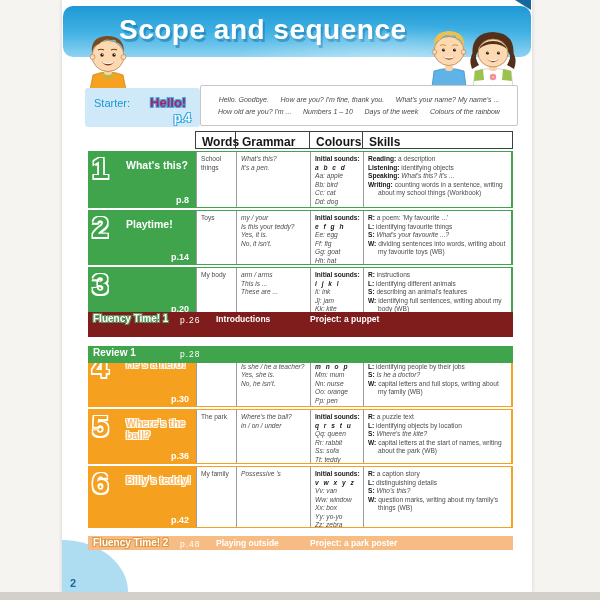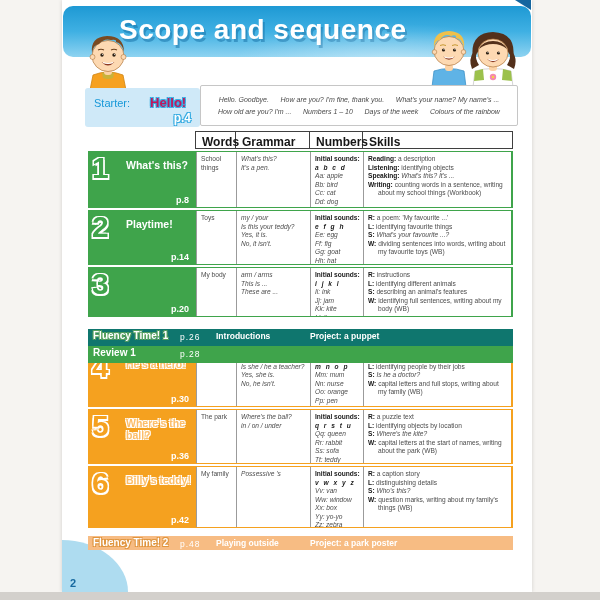--- a/index.html
+++ b/index.html
@@ -114,21 +114,21 @@
   
   .band{position:absolute;left:26px;width:425px;z-index:1;}
   .band .band-label{
     position:absolute;left:5px;top:1px;font-size:10px;font-weight:bold;color:#fff;
   }
   .band.light-green .band-label{text-shadow:-1px -1px 0 #56a05e,1px -1px 0 #56a05e,-1px 1px 0 #56a05e,1px 1px 0 #56a05e;}
   .band.light-orange .band-label{text-shadow:-1px -1px 0 #df953f,1px -1px 0 #df953f,-1px 1px 0 #df953f,1px 1px 0 #df953f;}
   .band .band-page{position:absolute;left:92px;top:2.5px;font-size:8.5px;font-weight:normal;color:#fff;letter-spacing:1px;}
   .band .band-topic{position:absolute;left:128px;top:2px;font-size:8.5px;font-weight:bold;color:#fff;}
   .band .band-project{position:absolute;left:222px;top:2px;font-size:8.5px;font-weight:bold;color:#fff;}
-  #band1{top:329px;height:25px;background:#0f766e;}
+  #band1{top:312px;height:25px;background:#7f1d1d;}
   #review1{top:346px;height:17px;background:#3fa44b;}
   #band2{top:536px;height:14px;background:#f7bc83;}
   #review2{top:546px;height:15px;background:#f5a11f;}
   #review2 .band-label,#review2 .band-page{top:3px;}
   
   .corner-circle{
     position:absolute;left:0;bottom:0;width:66px;height:52px;background:#aedcf0;
     border-radius:0 100% 0 0;z-index:0;
   }
   .page-num{position:absolute;left:8px;bottom:3px;font-size:11px;font-weight:bold;color:#17699f;z-index:1;}
@@ -206,21 +206,21 @@
     <div class="st-page">p.4</div>
   </div>
   <div class="starter-box">
     <div>Hello. Goodbye.      How are you? I'm fine, thank you.      What's your name? My name's ...</div>
     <div>How old are you? I'm ...      Numbers 1 – 10      Days of the week      Colours of the rainbow</div>
   </div>
 
   <div class="thead">
     <div class="th w1">Words</div>
     <div class="th w2">Grammar</div>
-    <div class="th w3">Numbers</div>
+    <div class="th w3">Colours</div>
     <div class="th w4">Skills</div>
   </div>
 
   <div id="rows">
   <div class="urow green" style="top: 151px; height: 57px;">
     <div class="ucell">
       <span class="unum">1</span>
       <span class="utitle">What's this?</span>
       <span class="upage">p.8</span>
     </div>

